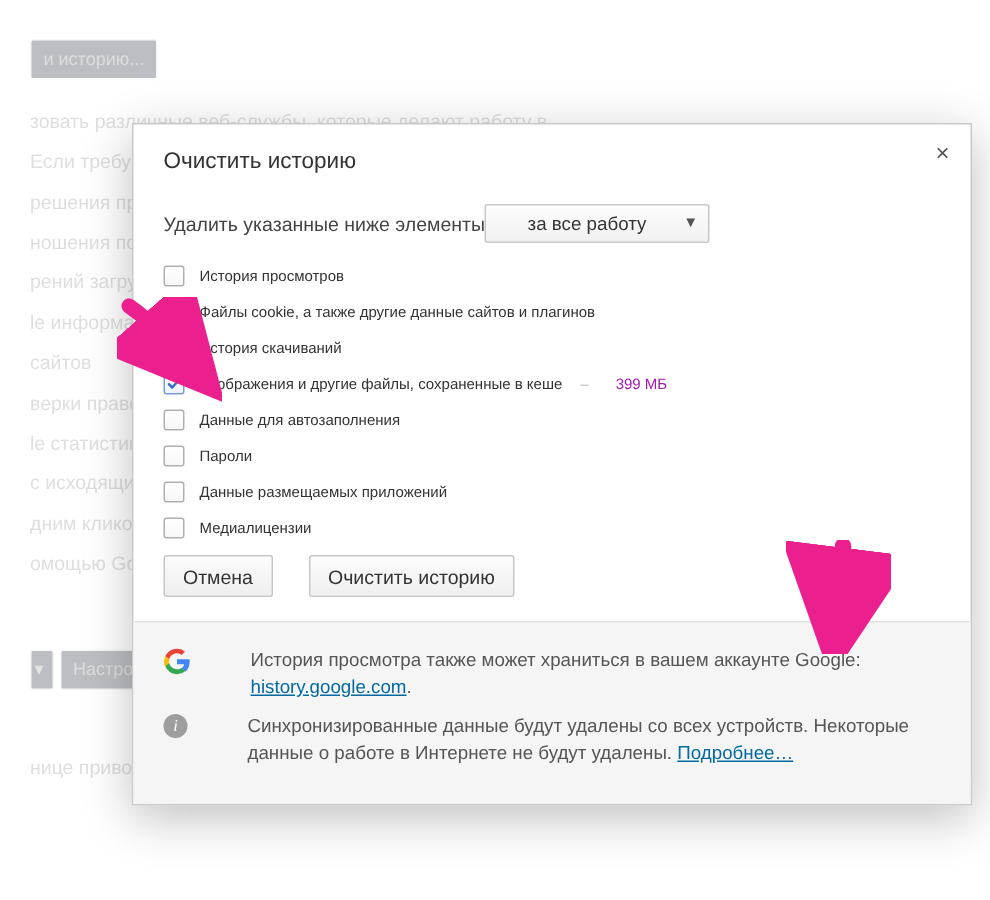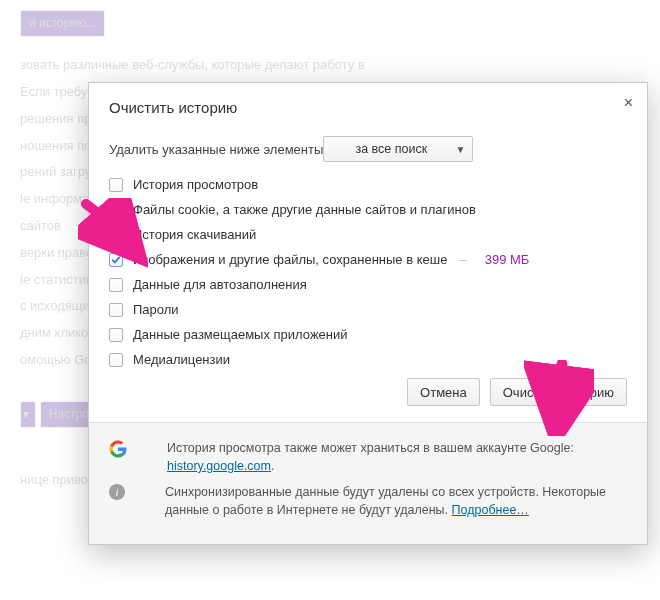--- a/index.html
+++ b/index.html
@@ -1,20 +1,20 @@
 <!DOCTYPE html>
 <html><head>
 <meta charset="utf-8">
 <style>
   * { box-sizing: border-box; }
   html, body { margin:0; padding:0; font-family: -apple-system, BlinkMacSystemFont, "Segoe UI", Helvetica, Arial, sans-serif; }
   body { width:660px; height:600px; overflow:hidden; background:#fff; position:relative; font-size:13px; color:#333; }
 
   .bg { position:absolute; inset:0; padding:10px 20px; color:#8a8a8a; line-height:1.6; }
-  .bg .chip { display:inline-block; border:1px solid #ddd; border-radius:2px; padding:3px 8px; font-size:12px; color:#888; background:#4c1d95; margin-bottom:12px;}
+  .bg .chip { display:inline-block; border:1px solid #ddd; border-radius:2px; padding:3px 8px; font-size:12px; color:#888; background:#0f172a; margin-bottom:12px;margin-top:16px;}
   .bg .link { color:#2b7cd3; }
   .bg .row { margin:6px 0; white-space:nowrap; overflow:hidden; }
 
   .overlay { position:absolute; inset:0; background:rgba(255,255,255,0.72); }
 
   .dialog {
     position:absolute;
     left:88px; top:82px;
     width:560px;
     background:#fff;
@@ -31,28 +31,28 @@
     appearance:none; -webkit-appearance:none;
     min-width:150px; height:26px;
     background:linear-gradient(#fdfdfd,#f1f1f1);
     border:1px solid #c7c7c7; border-radius:2px;
     padding:3px 24px 3px 10px; font-size:12.5px; color:#333;
     position:relative;
   }
   .select-wrap { position:relative; display:inline-block; }
   .select-wrap .caret { position:absolute; right:8px; top:50%; transform:translateY(-50%); pointer-events:none; font-size:10px; color:#555;}
   .opts { list-style:none; margin:4px 0 0 0; padding:0; }
-  .opts li { display:flex; align-items:center; gap:10px; padding:5px 0; font-size:13px; color:#333;}
+  .opts li { display:flex; align-items:center; gap:10px; padding:5px 0; font-size:10px; color:#333;}
   .ck { width:14px; height:14px; border:1px solid #b0b0b0; border-radius:2px; background:linear-gradient(#fff,#f7f7f7); display:inline-flex; align-items:center; justify-content:center; flex:0 0 auto; cursor:pointer;}
   .ck.checked { background:linear-gradient(#fff,#eef3f9); border-color:#7a9dd6;}
   .ck.checked svg { width:10px; height:10px; }
   .sizehint { color:#a21caf; margin-left:6px; }
   .dash { color:#bbb; margin:0 2px;}
 
-  .dlg-actions { display:flex; justify-content:flex-end; gap:10px; padding:6px 20px 16px 20px; }
+  .dlg-actions { display:flex; gap:24px; padding:6px 20px 16px 20px; }
   .btn { height:28px; padding:0 12px; font-size:13px; background:linear-gradient(#fcfcfc,#efefef); border:1px solid #c7c7c7; border-radius:2px; cursor:pointer; color:#333;}
 
   .dlg-foot { background:#f5f5f5; border-top:1px solid #e2e2e2; padding:12px 20px 16px 20px; font-size:12.5px; color:#555; }
   .foot-row { display:flex; gap:12px; align-items:flex-start; margin:4px 0 8px 0;}
   .foot-row .txt { line-height:1.45;margin-left:28px; }
   .foot-link { color:#0369a1; text-decoration:underline; cursor:pointer;}
   .g-icon { width:18px; height:18px; flex:0 0 auto; margin-top:1px;}
   .info-icon { width:16px; height:16px; border-radius:50%; background:#9e9e9e; color:#fff; display:flex; align-items:center; justify-content:center; font-size:11px; flex:0 0 auto; margin-top:1px; font-family:Georgia, serif; font-style:italic;}
 
   .arrow { position:absolute; pointer-events:none; }
@@ -90,21 +90,21 @@
 
 <div class="dialog">
   <div class="dlg-head">
     <div class="dlg-title">Очистить историю</div>
     <div class="dlg-close">×</div>
   </div>
   <div class="dlg-body">
     <div class="rangeline">
       <span>Удалить указанные ниже элементы</span>
       <span class="select-wrap">
-        <button class="select">за все поиск</button>
+        <button class="select">за все работу</button>
         <span class="caret">▼</span>
       </span>
     </div>
     <ul class="opts" id="opts">
         <li>
           <span class="ck"></span>
           <span>История просмотров</span>
         </li>
         <li>
           <span class="ck"></span>

